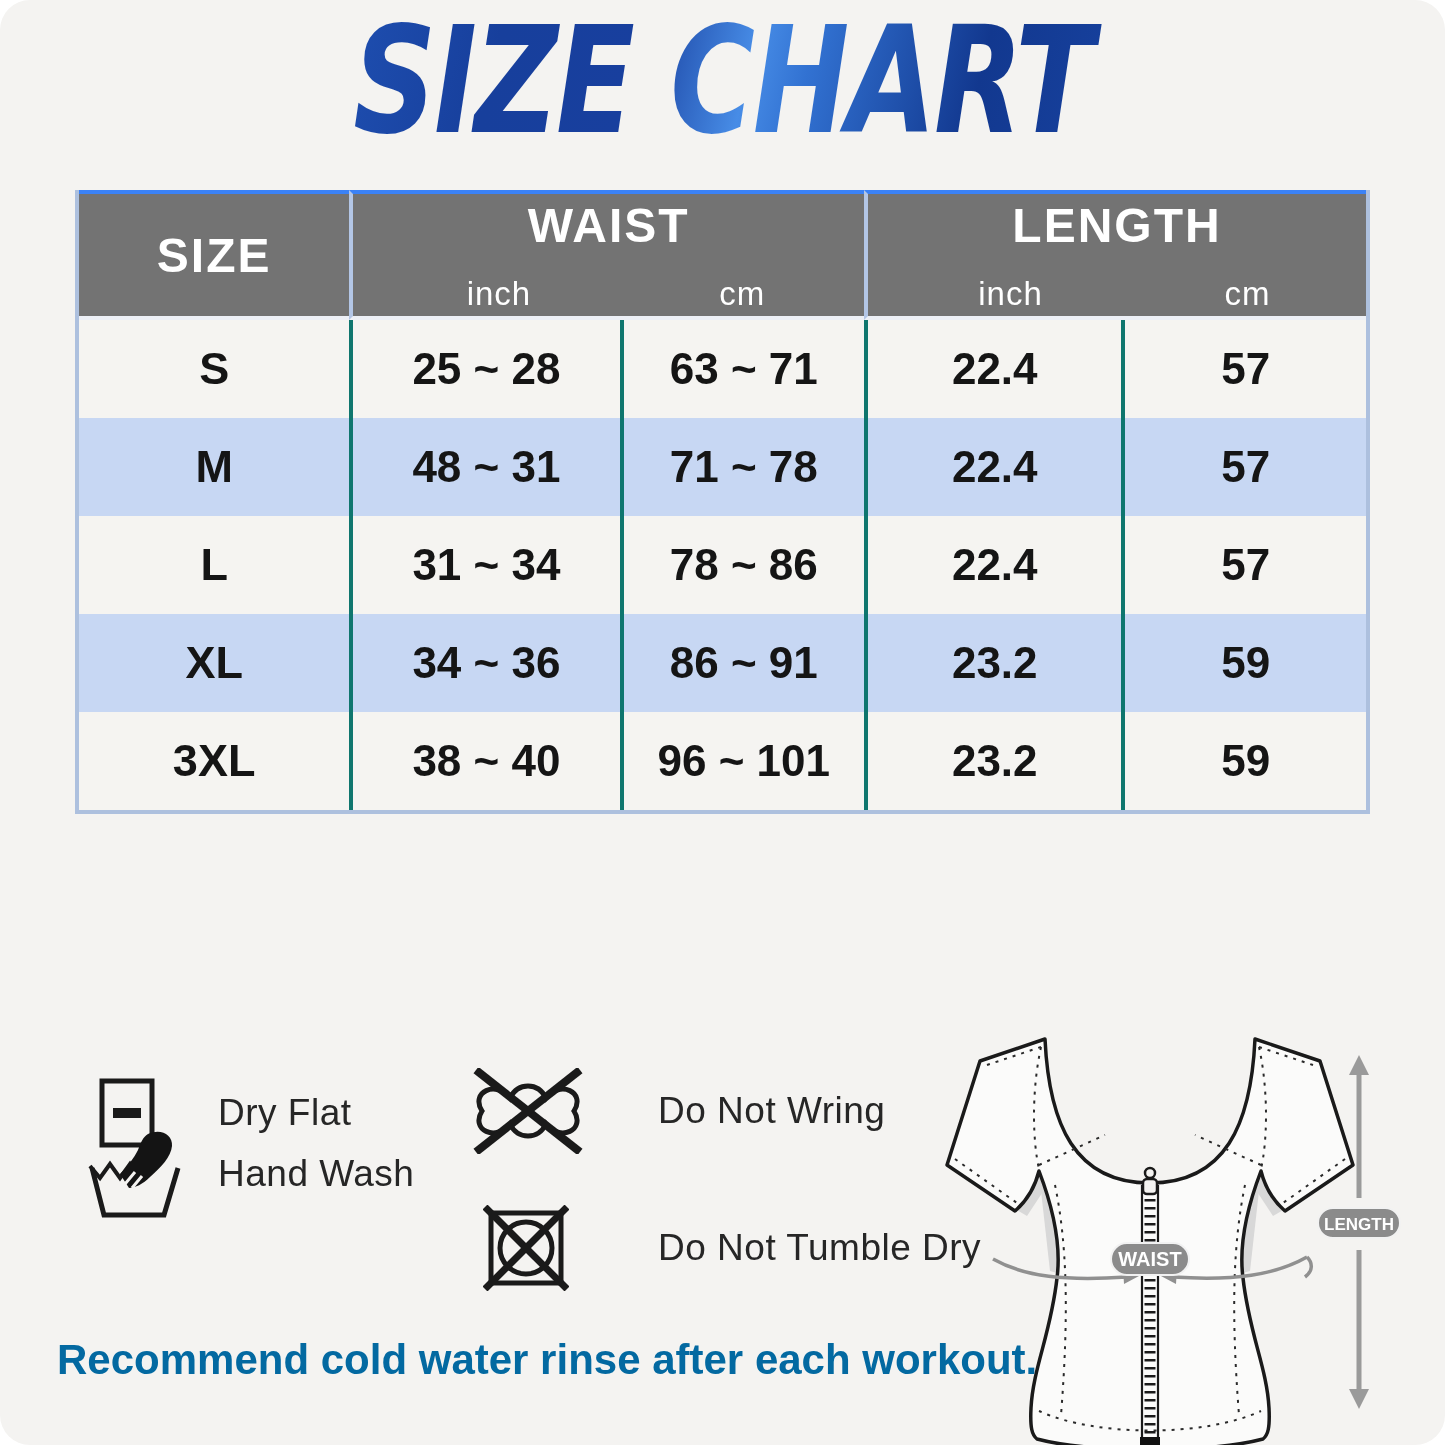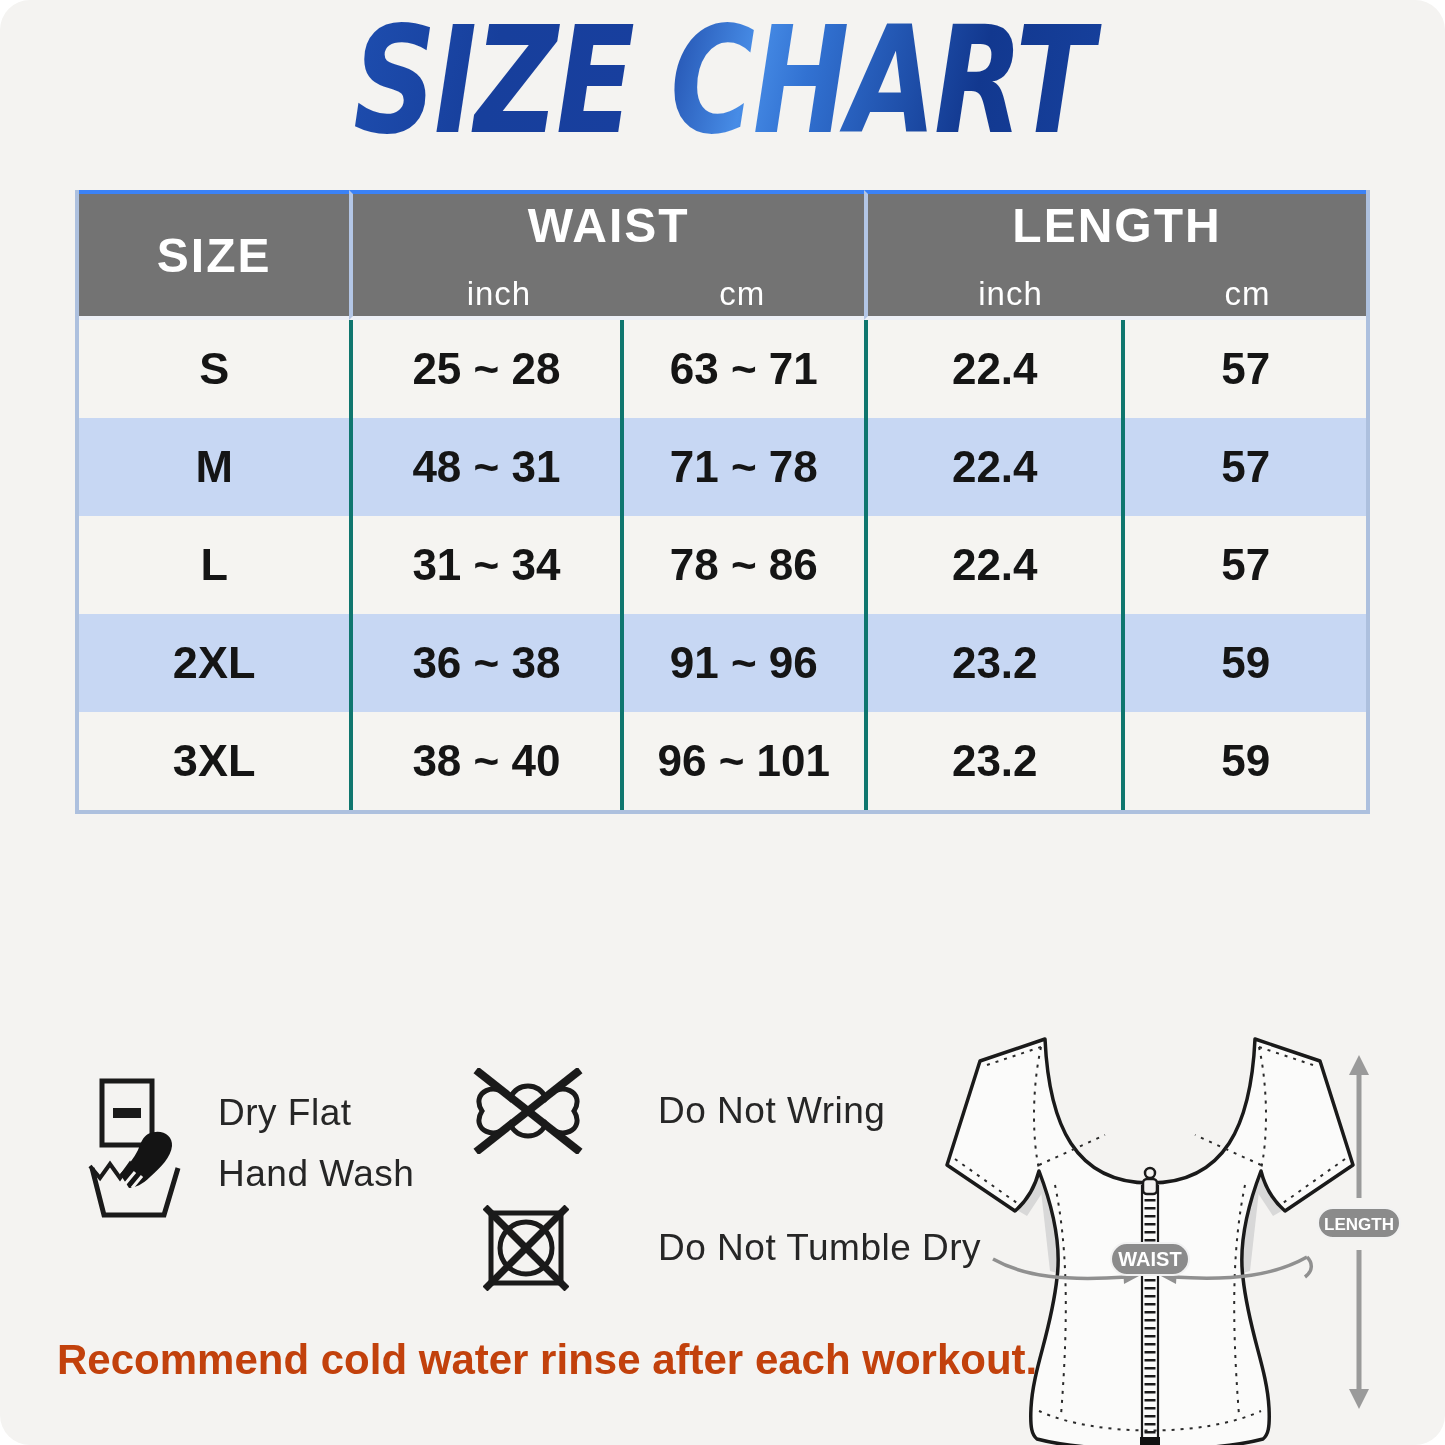--- a/index.html
+++ b/index.html
@@ -43,21 +43,21 @@
   .size-table tbody tr:nth-child(odd) td{background:#f5f4f1;}
   .size-table tbody tr:nth-child(even) td{background:#c7d7f3;}
   .size-table tbody td + td{border-left:4px solid #0f766e;}
   
   .care-item{position:absolute;display:flex;align-items:center;}
   .care-item .icon-box{display:flex;align-items:center;justify-content:flex-start;}
   .care-label{font-size:37px;color:#262626;letter-spacing:0.5px;}
   
   .footer{
     position:absolute;left:57px;top:1336px;
-    font-size:42px;font-weight:bold;color:#c2410c;letter-spacing:0px;
+    font-size:42px;font-weight:bold;color:#0369a1;letter-spacing:0px;
     white-space:nowrap;
   }
   
   .garment{position:absolute;left:935px;top:1013px;width:510px;height:432px;}
 </style>
 </head>
 <body>
 
 <div class="page">
 
@@ -113,23 +113,23 @@
           <td>57</td>
         </tr>
         <tr>
           <td class="c-size">L</td>
           <td>31 ~ 34</td>
           <td>78 ~ 86</td>
           <td>22.4</td>
           <td>57</td>
         </tr>
         <tr>
-          <td class="c-size">2XL</td>
-          <td>36 ~ 38</td>
-          <td>91 ~ 96</td>
+          <td class="c-size">XL</td>
+          <td>34 ~ 36</td>
+          <td>86 ~ 91</td>
           <td>23.2</td>
           <td>59</td>
         </tr>
         <tr>
           <td class="c-size">3XL</td>
           <td>38 ~ 40</td>
           <td>96 ~ 101</td>
           <td>23.2</td>
           <td>59</td>
         </tr>

